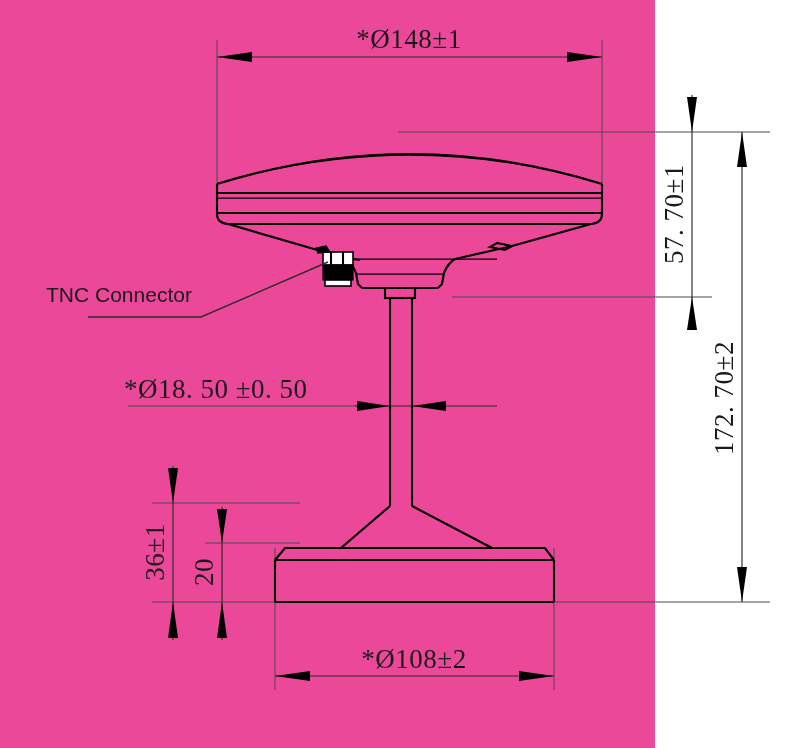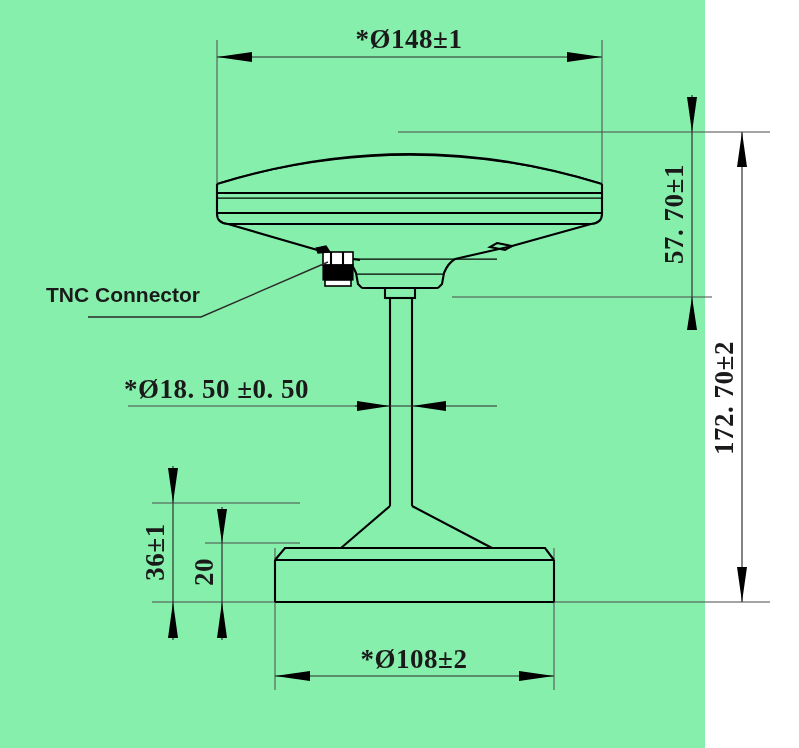--- a/index.html
+++ b/index.html
@@ -8,24 +8,23 @@
     background: #ffffff;
   }
   body {
     width: 799px;
     height: 748px;
     overflow: hidden;
     font-family: "Liberation Serif", serif;
   }
   #drawing-root {
     position: relative;
-    width: 705px;
+    width: 655px;
     height: 748px;
-    background: #86efac;
-    font-weight: bold;
+    background: #ec4899;
   }
   svg#tech-drawing {
     display: block;
     width: 799px;
     height: 748px;
   }
   .obj-line {
     fill: none;
     stroke: #000000;
     stroke-width: 2.1;

